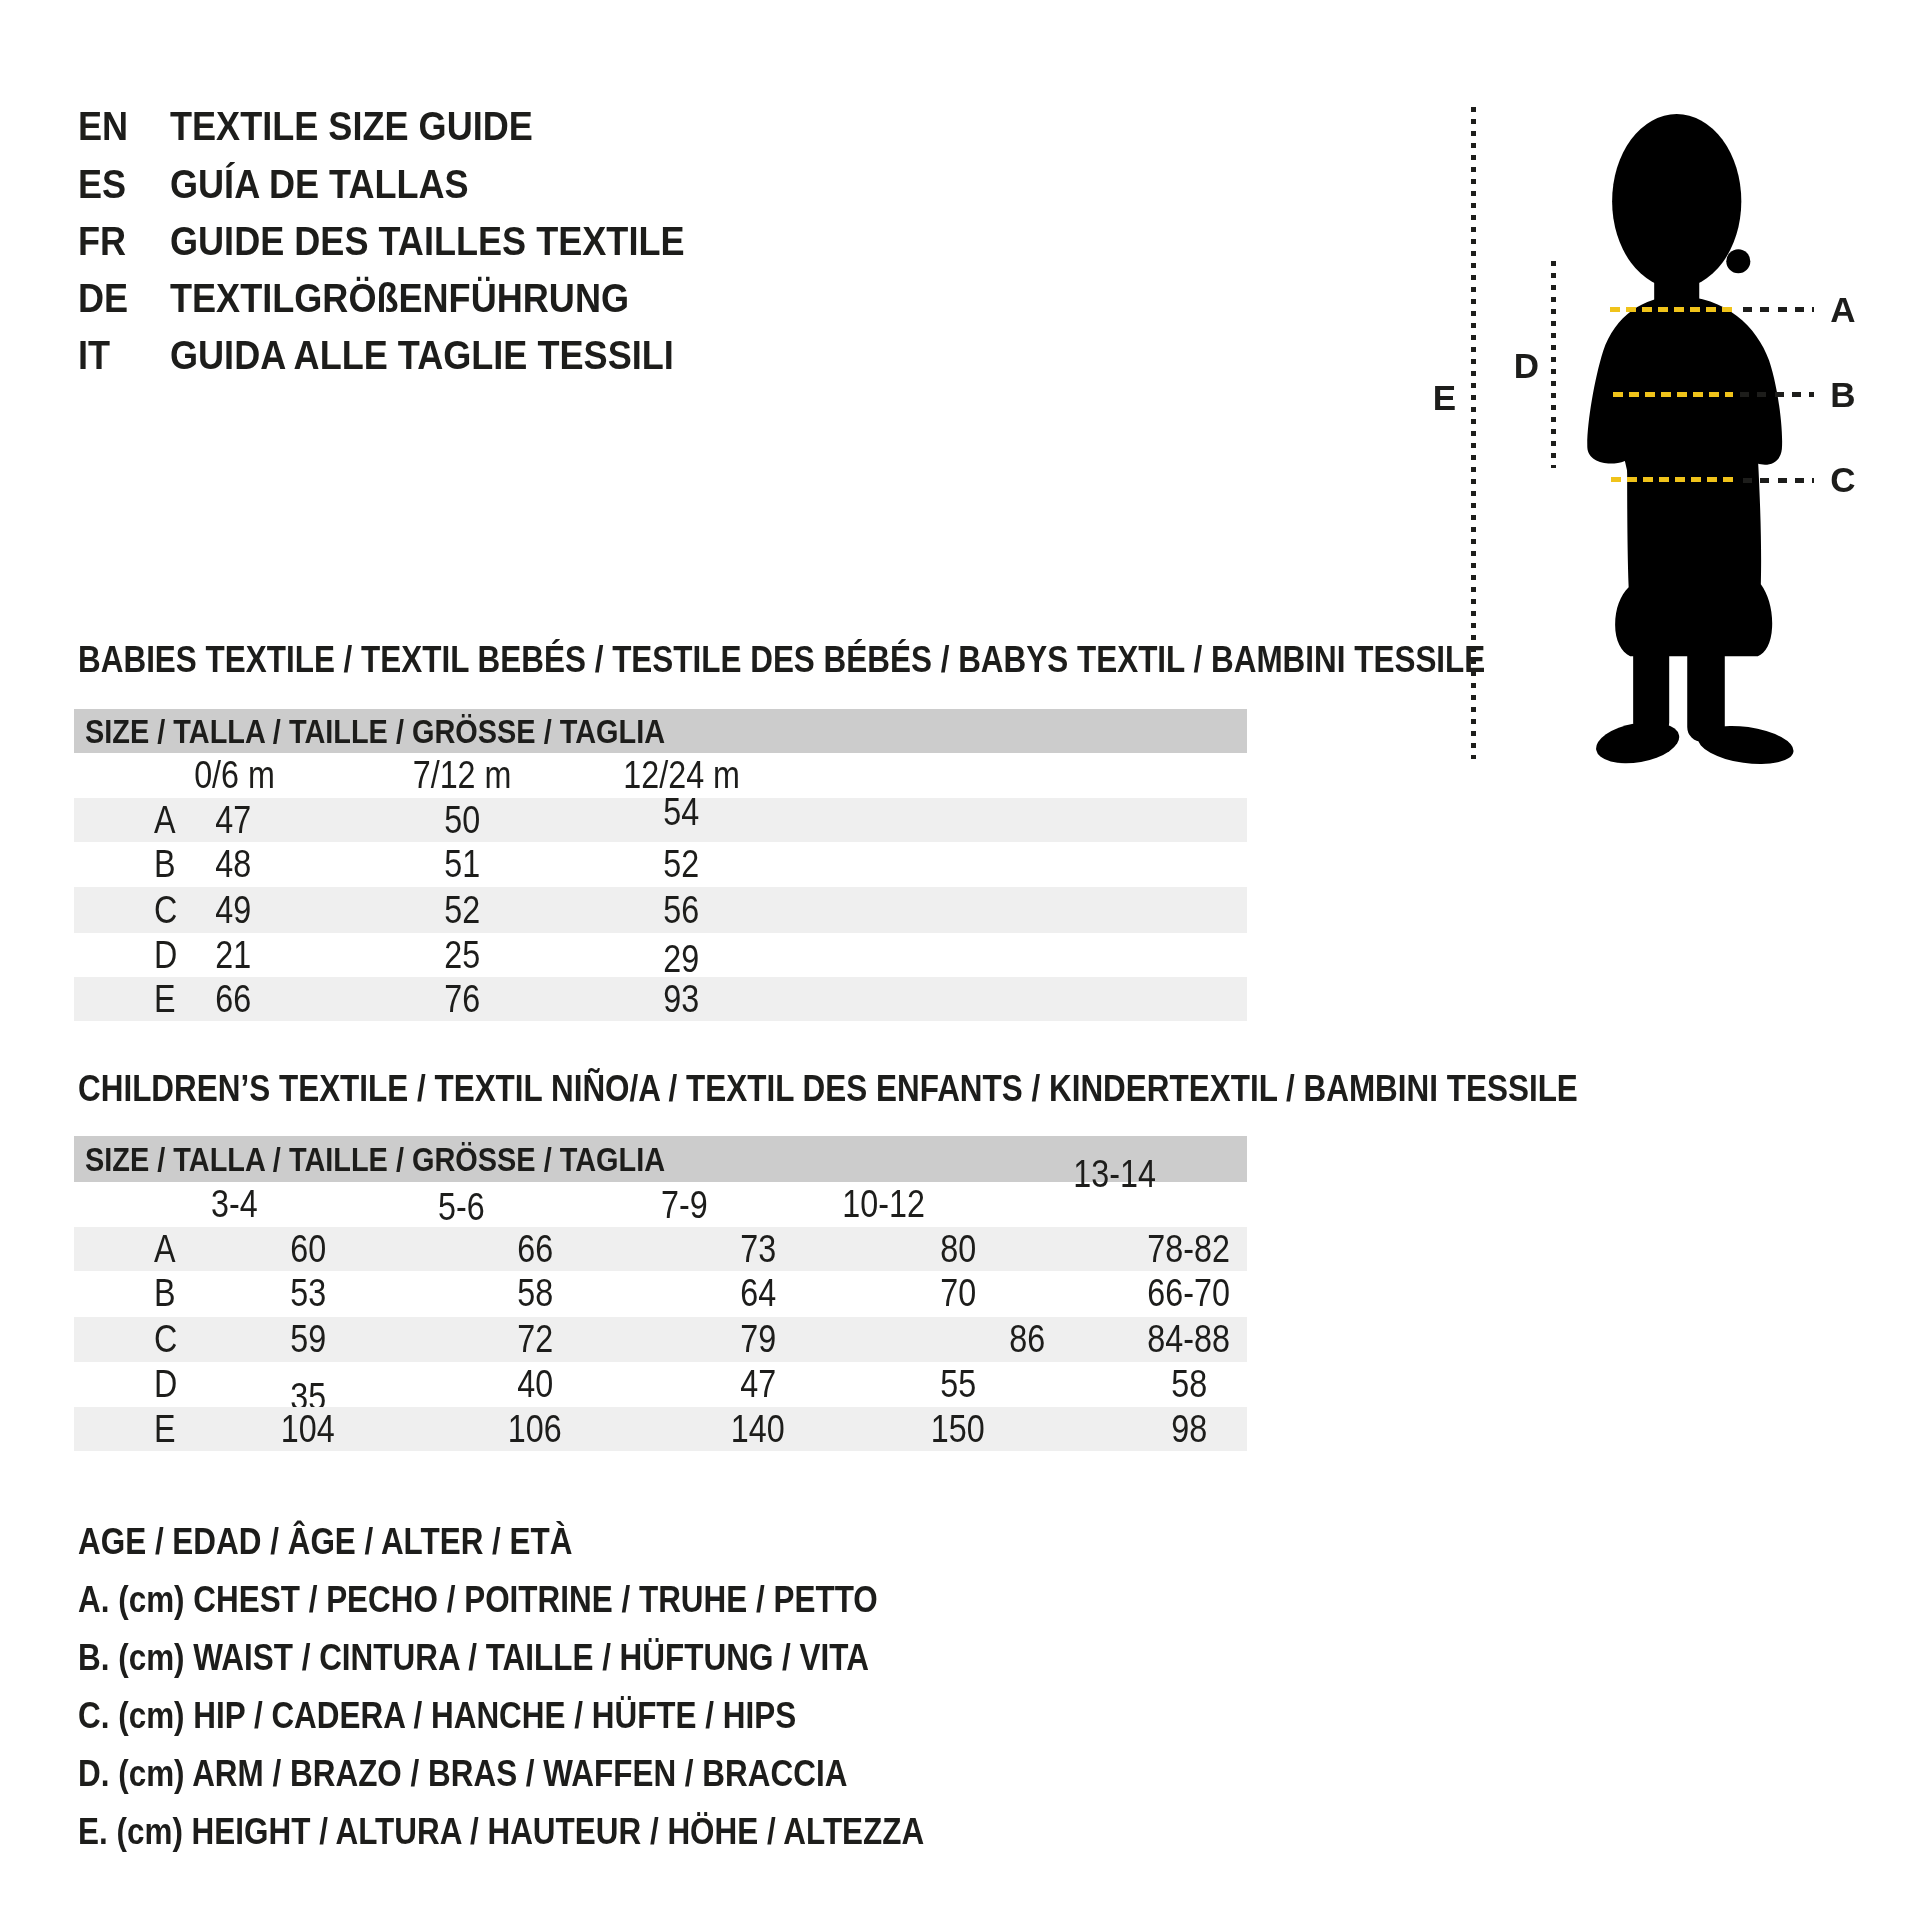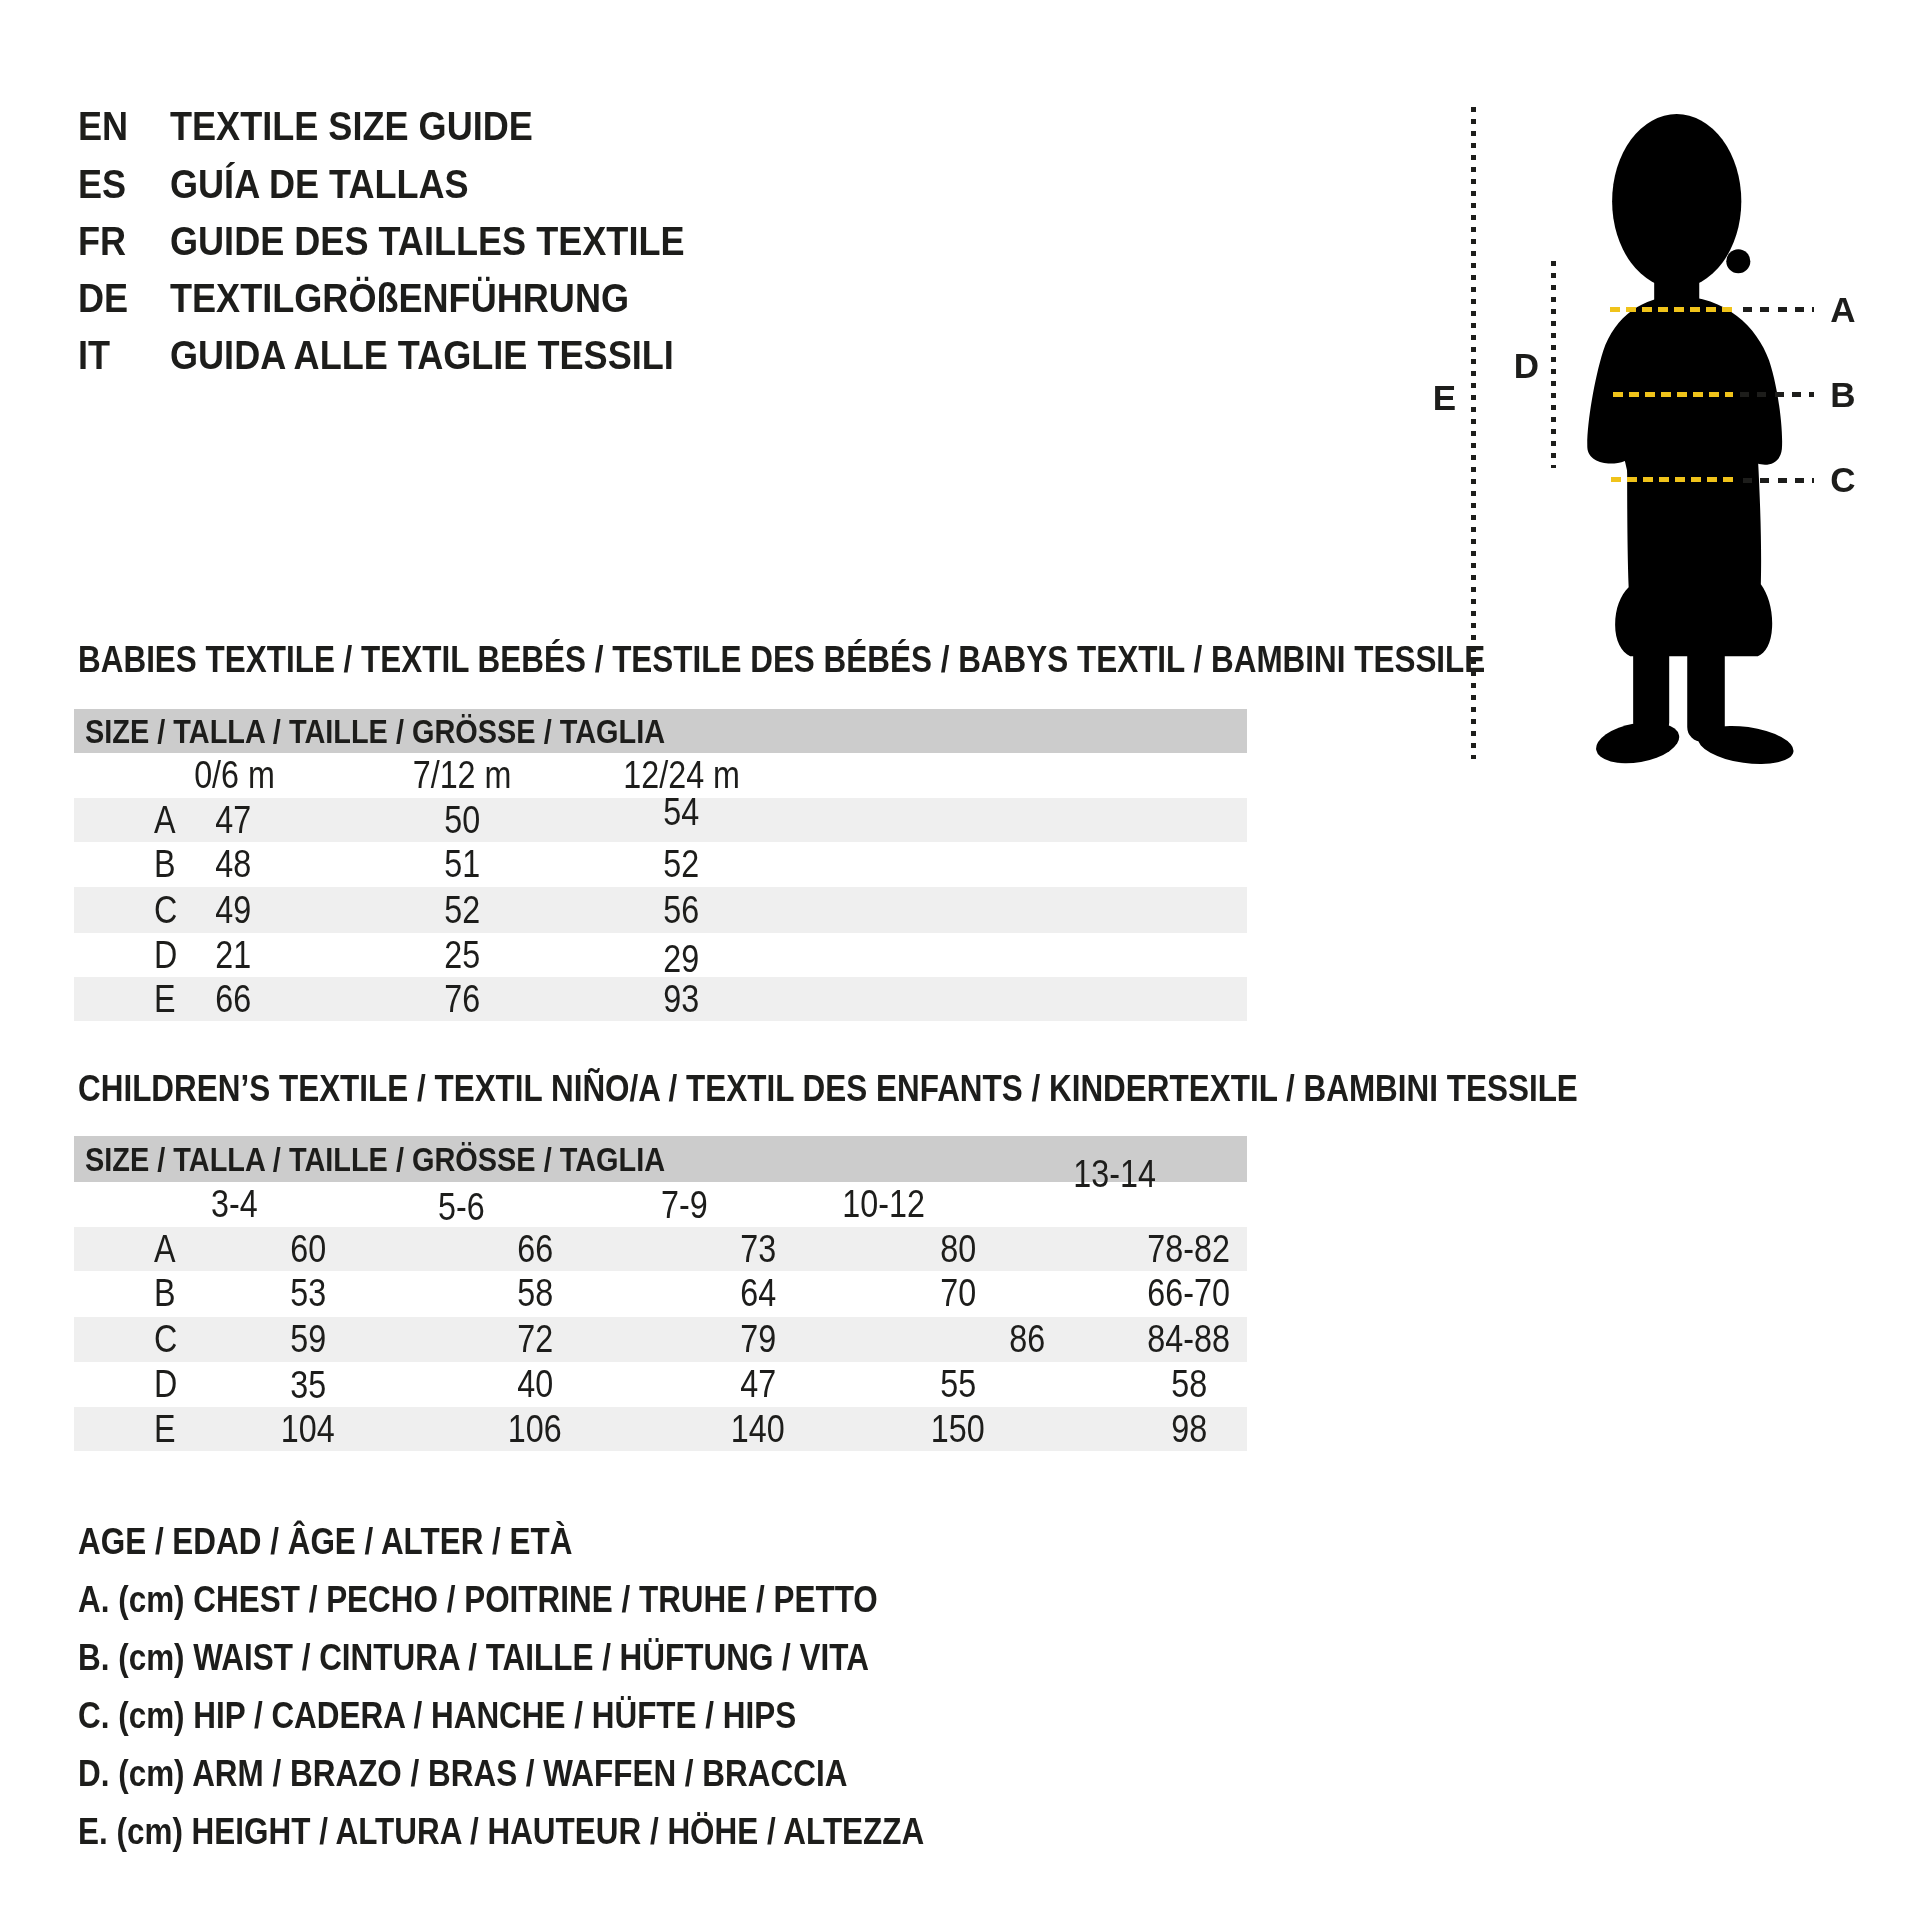--- a/index.html
+++ b/index.html
@@ -292,21 +292,21 @@
           <span class="cxc">86</span>
         </div>
       <div class="cell" style="left:1025px;top:0;width:180px;height:45px;">
           <span class="cxc">84-88</span>
         </div>
     </div>
     <div class="row-band" style="top:1362px;height:45px;">
       <span class="row-letter">
           <span class="cxl">D</span>
         </span>
-      <div class="cell" style="left:144px;top:0;width:180px;height:46px;">
+      <div class="cell" style="left:144px;top:12px;width:180px;height:46px;">
           <span class="cxc">35</span>
         </div>
       <div class="cell" style="left:371px;top:0;width:180px;height:45px;text-align:center;">
           <span class="cxc">40</span>
         </div>
       <div class="cell" style="left:594px;top:0;width:180px;height:45px;">
           <span class="cxc">47</span>
         </div>
       <div class="cell" style="left:794px;top:0;width:180px;height:45px;">
           <span class="cxc">55</span>

